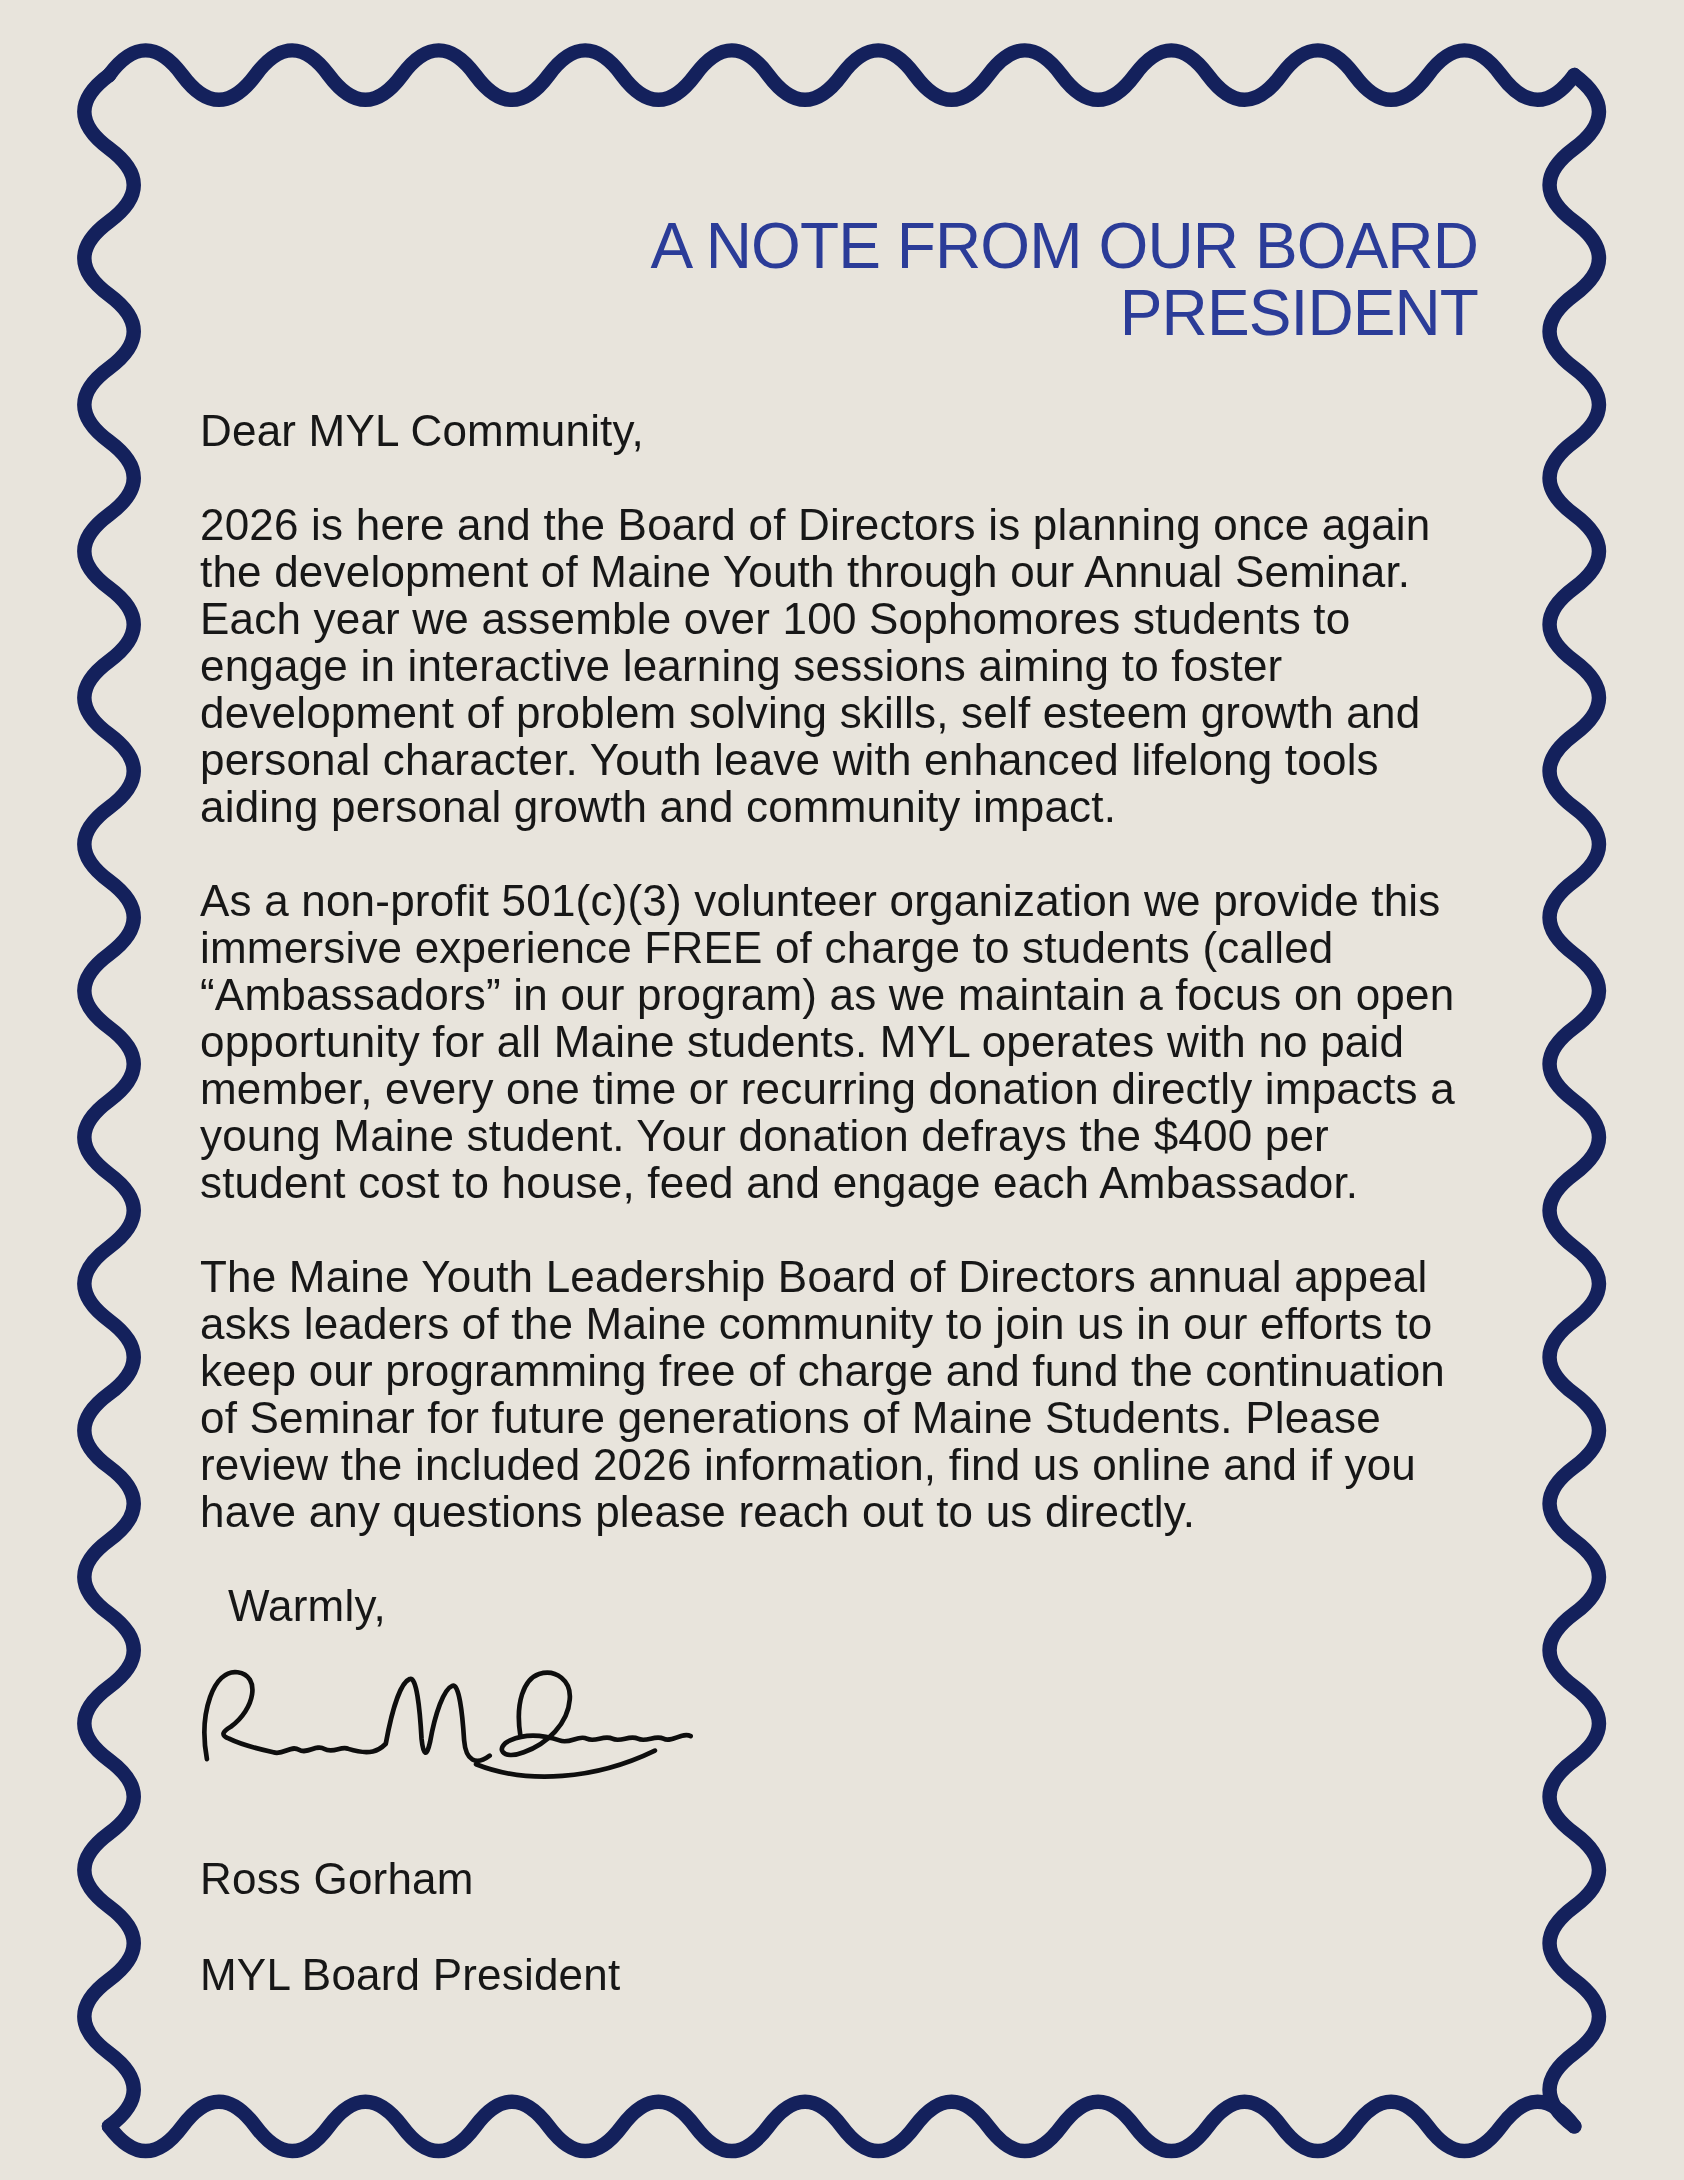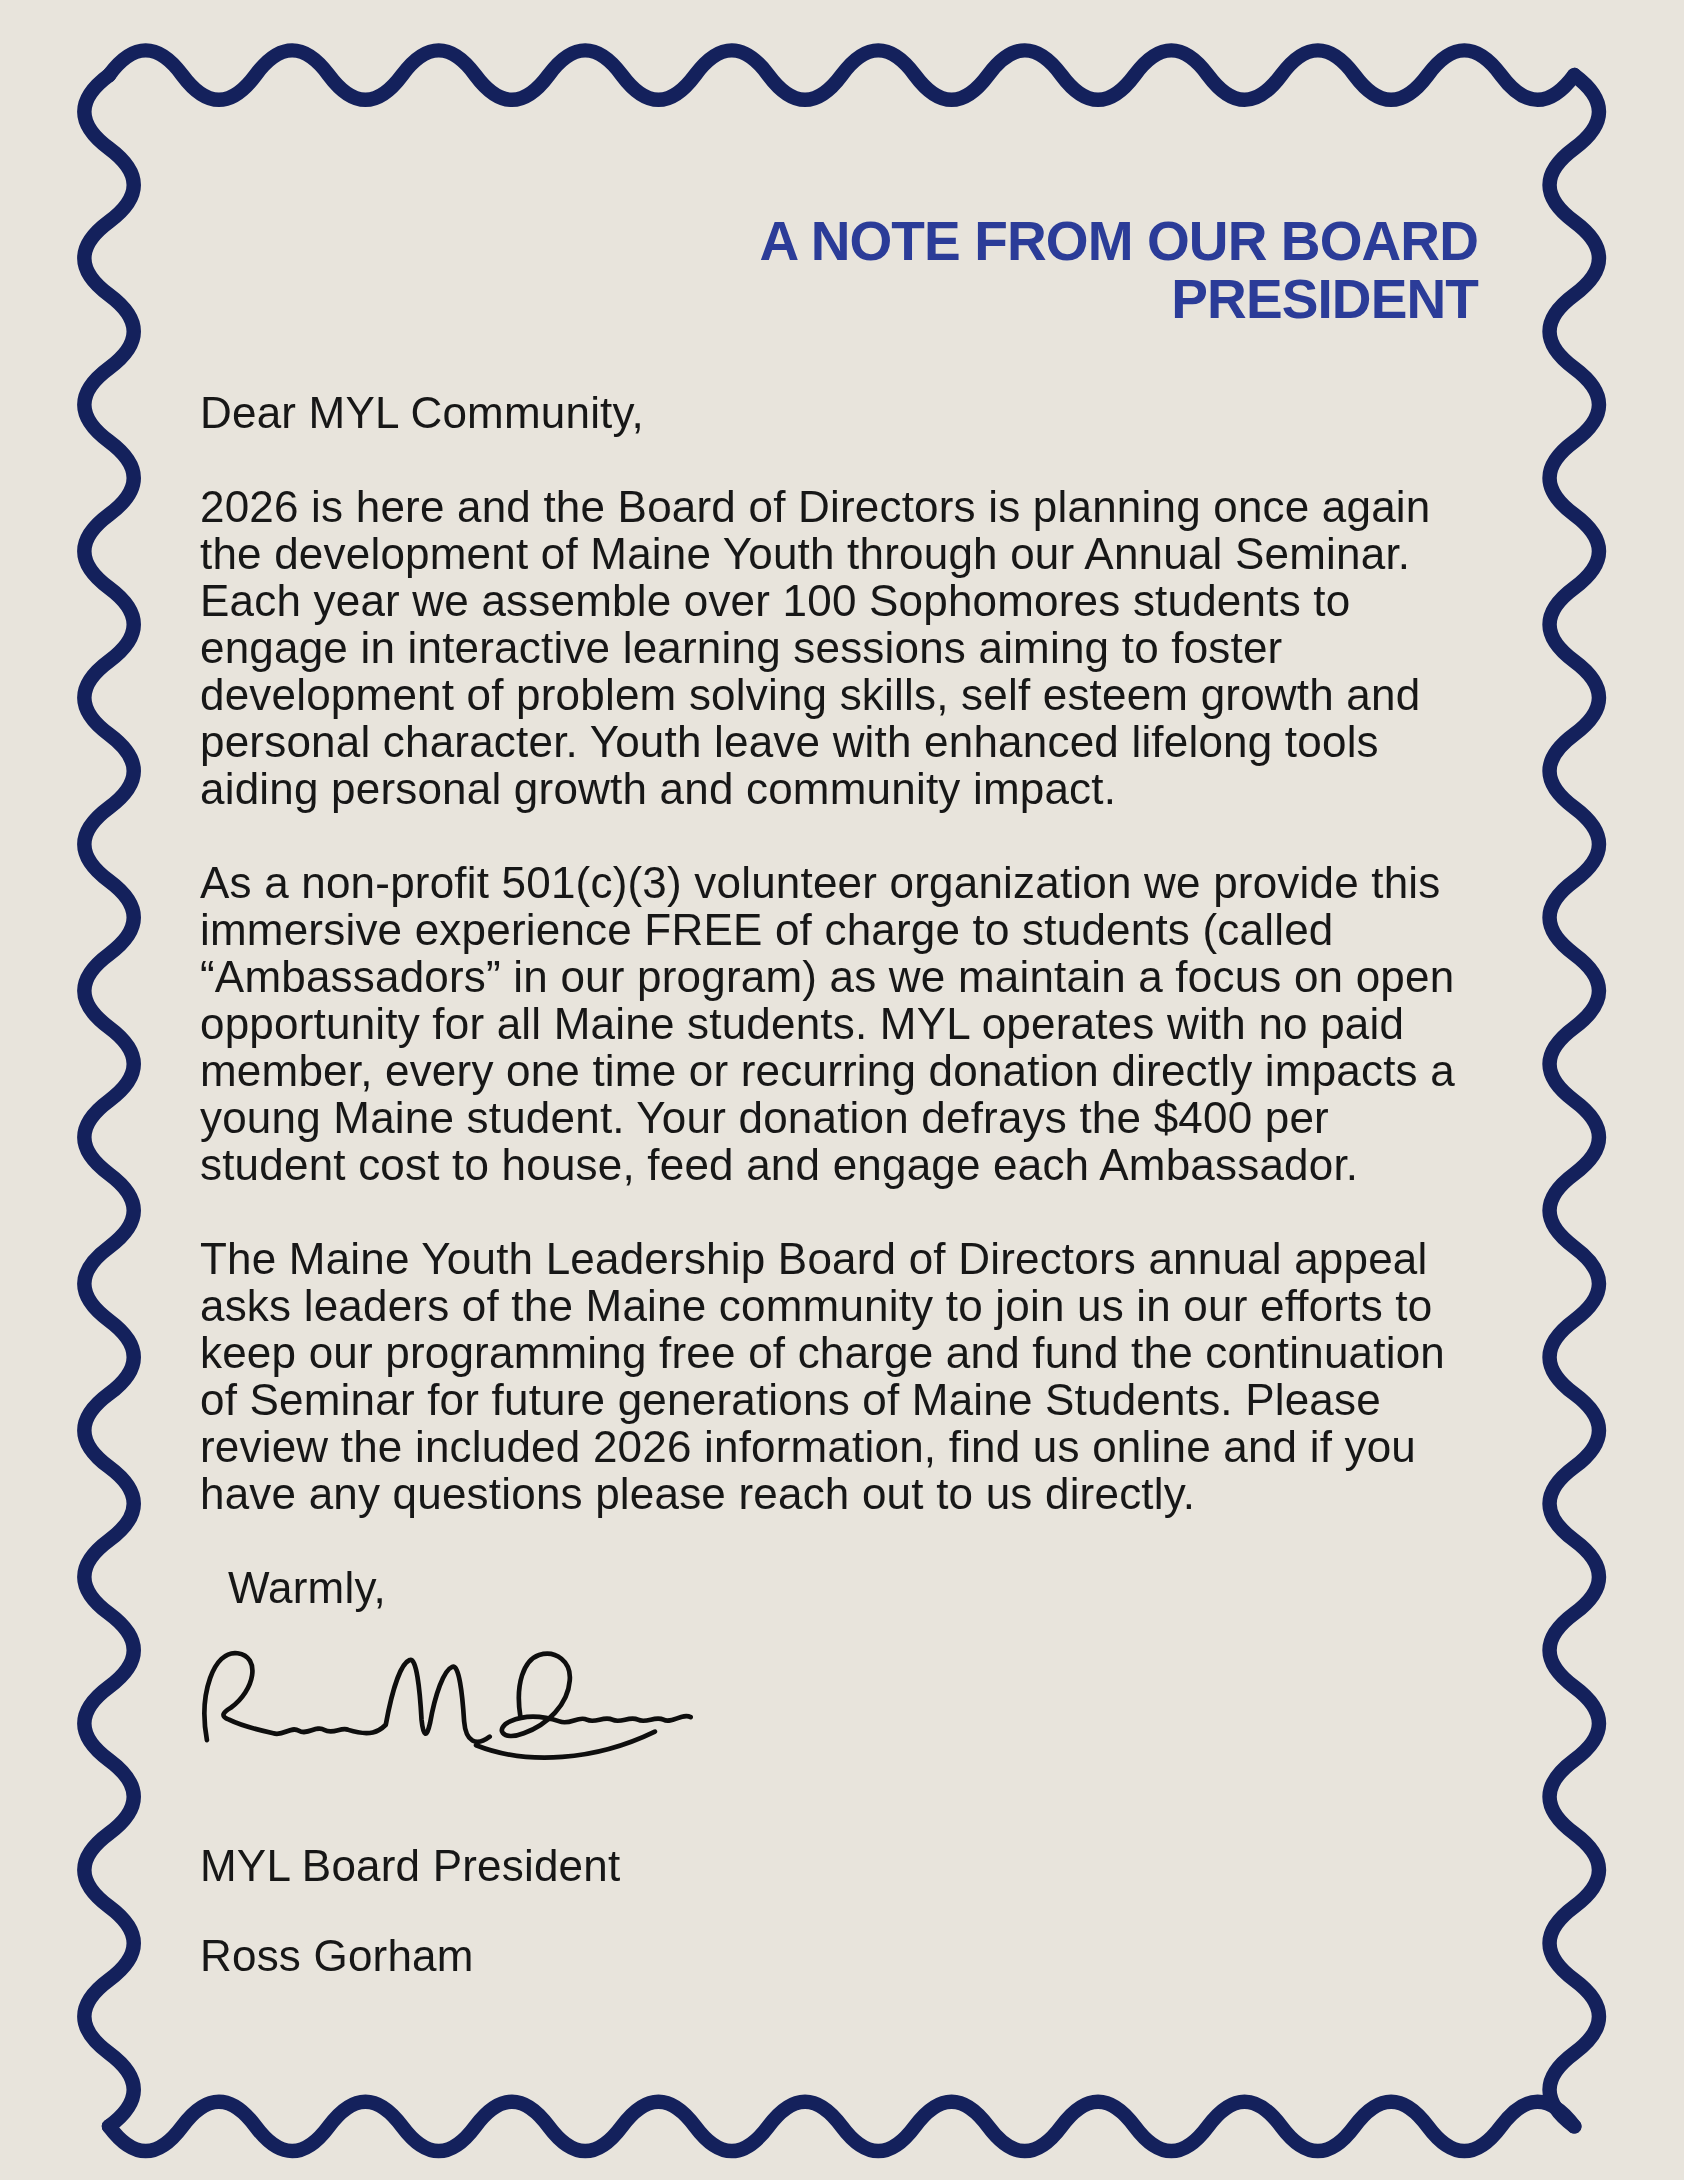--- a/index.html
+++ b/index.html
@@ -36,22 +36,22 @@
   }
   .content {
     position: absolute;
     left: 200px;
     top: 0;
     width: 1278px;
   }
   .title {
     margin-top: 213px;
     text-align: right;
-    font-weight: 700;
-    font-size: 55px;
+    font-weight: 400;
+    font-size: 64px;
     line-height: 1.05;
     letter-spacing: -0.9px;
     color: var(--title-color);
   }
   .body-text {
     font-size: 44px;
     line-height: 47px;
     letter-spacing: 0.2px;
   }
   .greeting { margin-top: 60px; }
@@ -145,17 +145,17 @@
       C 388 98, 410 100, 428 106
       c 12 5, 22 -7, 32 -2
       c 10 5, 20 -5, 30 0
       c 10 5, 20 -5, 30 0
       c 10 5, 20 -5, 30 0
       c 10 5, 22 -8, 32 -3"></path>
     <path d="M 330 134
       C 390 158, 470 152, 540 118"></path>
   </svg>
 
+  <div class="body-text sender-name">Ross Gorham</div>
   <div class="body-text sender-title">MYL Board President</div>
-  <div class="body-text sender-name">Ross Gorham</div>
 
 </div>
 
 
 </body></html>

